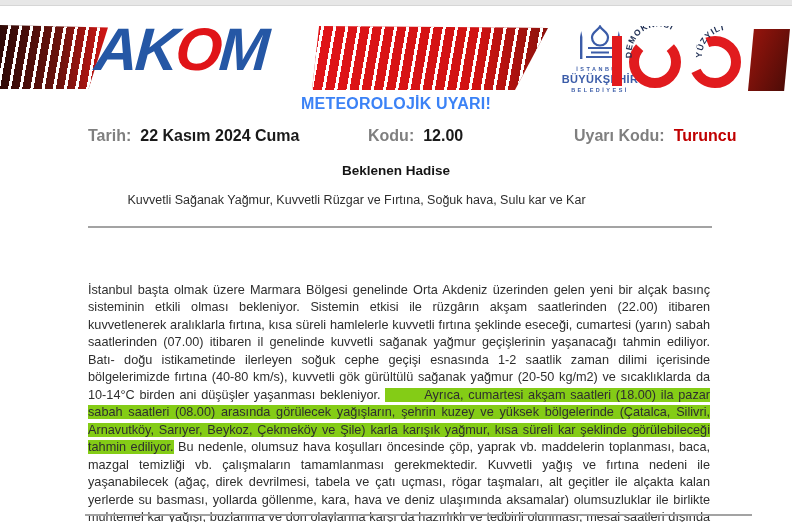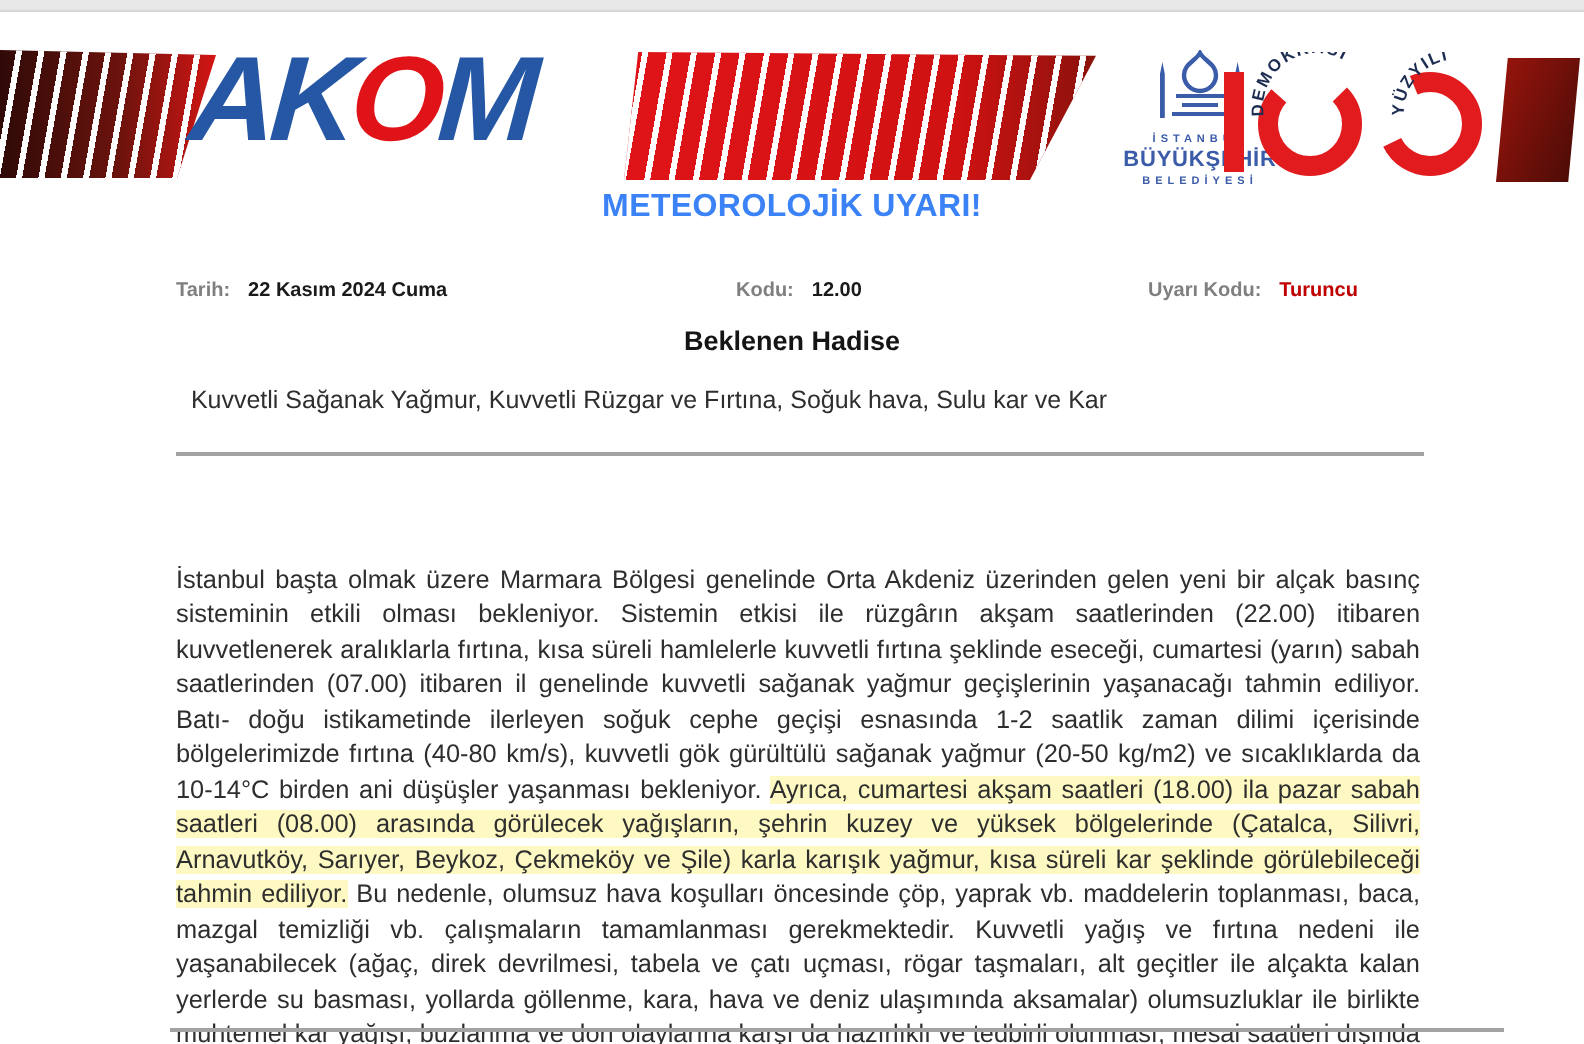--- a/index.html
+++ b/index.html
@@ -27,40 +27,40 @@
   .ibb-l1,.ibb-l3{font-size:5.5px;font-weight:bold;letter-spacing:2.5px;}
   .ibb-l2{font-size:11px;font-weight:bold;letter-spacing:0.4px;}
   .centenary{position:absolute;left:610px;top:21px;}
   .trapezoid{position:absolute;left:748px;top:24px;width:42px;height:62px;
       background:linear-gradient(115deg,#9c150d 0%,#470b06 100%);
       clip-path:polygon(14% 0,100% 0,86% 100%,0 100%);}
 
   
   .doc-title{position:absolute;top:95px;left:0;width:792px;text-align:center;
       font-size:16px;font-weight:bold;color:#3b82f6;letter-spacing:0.2px;}
-  .meta-row{position:absolute;top:140px;left:0;width:636px;height:18px;font-size:10px;}
+  .meta-row{position:absolute;top:127px;left:0;width:636px;height:18px;font-size:16px;}
   .meta-group{position:absolute;white-space:nowrap;}
   .mg-date{left:88px;} .mg-time{left:368px;} .mg-code{left:574px;}
   .meta-label{color:#7f7f7f;font-weight:bold;margin-right:9px;}
   .meta-value{color:#1a1a1a;font-weight:bold;}
   .meta-value.code{color:#c00000;}
 
   .sec-heading{position:absolute;left:0;width:792px;text-align:center;
       font-size:13.5px;font-weight:bold;color:#151515;}
   .h-event{top:163px;} .h-location{top:241px;}
   .event-text{position:absolute;top:193px;left:0;width:649px;text-align:center;
-      font-size:12.5px;color:#2e2e2e;}
+      font-size:12.5px;color:#2e2e2e;padding-left:32px;}
   .divider{position:absolute;height:2px;background:#a3a3a3;}
   .div-1{top:226px;left:88px;width:624px;}
   .div-2{top:514px;left:85px;width:667px;}
 
   .paragraph{position:absolute;top:269px;left:88px;width:622px;
       font-size:12.7px;line-height:17.5px;text-align:justify;color:#2e2e2e;}
   .seg-bold{font-weight:normal;}
-  .seg-highlight{background:#fef9c3;}
+  .seg-highlight{background:#84cc16;padding-left:39px;}
 </style>
 </head>
 <body>
 
 <div id="page">
   <div class="top-strip"></div>
 
   <div class="header">
     <div class="stripes-left"></div>
     <div class="akom"><span>A</span><span>K</span><span class="o">O</span><span>M</span></div>

